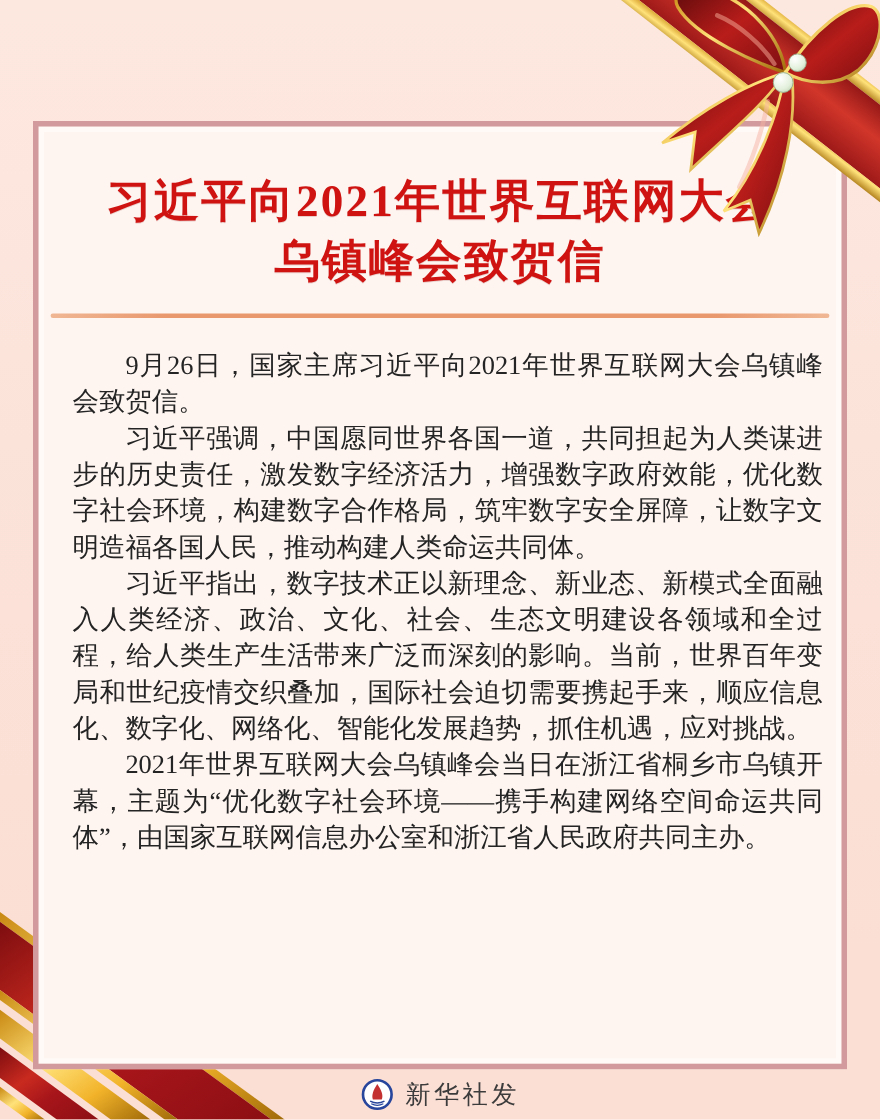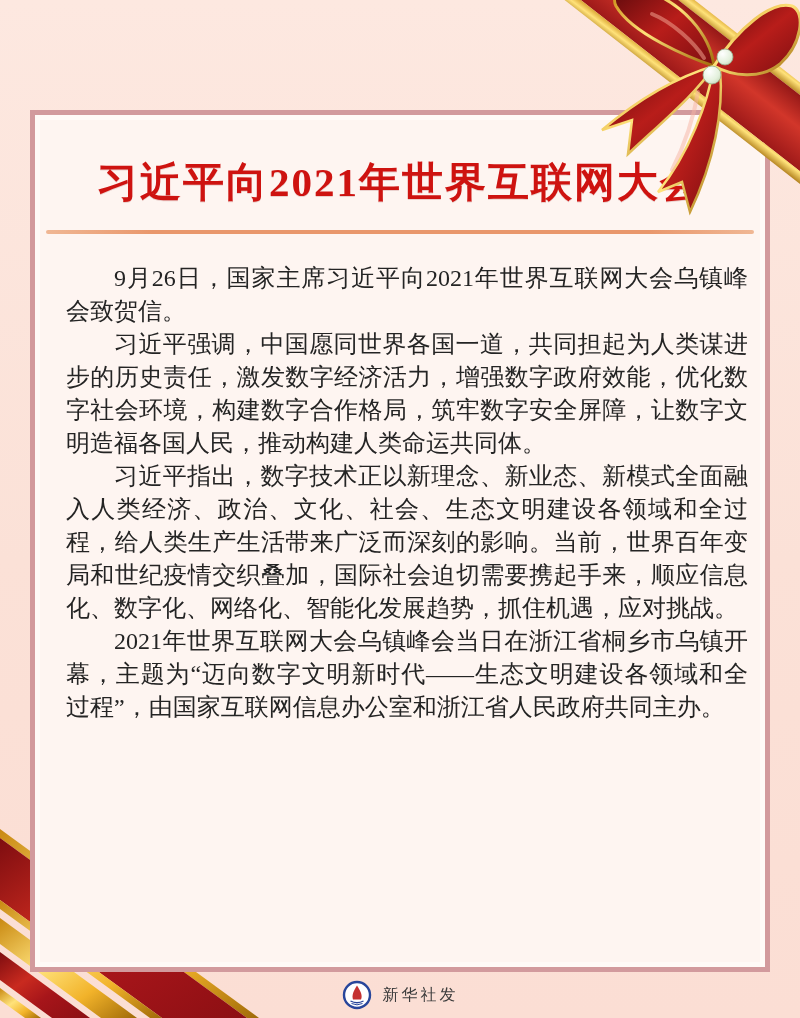--- a/index.html
+++ b/index.html
@@ -54,21 +54,21 @@
     position:absolute;
     left:0;right:0;top:978px;
     height:34px;
     display:flex;
     align-items:center;
     justify-content:center;
     gap:11px;
   }
   .credit{
     font-family:Liberation Mono, monospace;
-    font-size:16px;
+    font-size:23px;
     color:#3c3c3c;
     letter-spacing:3px;
   }
   .ribbon-tr{position:absolute;top:0;right:0;width:260px;height:250px;pointer-events:none;}
   .ribbon-bl{position:absolute;left:0;bottom:0;width:300px;height:270px;pointer-events:none;}
   .logo{width:30px;height:30px;display:block;}
 </style>
 </head>
 <body>
 
@@ -93,27 +93,28 @@
     <polygon points="0,90 247,270 162,270 0,152" fill="url(#blRed)"></polygon>
     <polygon points="0,152 162,270 150,270 0,161" fill="url(#blGold)"></polygon>
     <polygon points="0,170 137,270 101,270 0,196" fill="url(#blGold)"></polygon>
     <polygon points="0,204 90,270 52,270 0,232" fill="url(#blRed)"></polygon>
     <polygon points="0,240 41,270 25,270 0,252" fill="url(#blGold)"></polygon>
   </svg>
 
   <div class="panel">
     <div class="title-block">
       <span class="title-line">习近平向2021年世界互联网大会</span>
+      <span class="title-line">乌镇峰会致贺信</span>
     </div>
     <div class="divider"></div>
     <div class="article">
       <p>9月26日，国家主席习近平向2021年世界互联网大会乌镇峰会致贺信。</p>
       <p>习近平强调，中国愿同世界各国一道，共同担起为人类谋进步的历史责任，激发数字经济活力，增强数字政府效能，优化数字社会环境，构建数字合作格局，筑牢数字安全屏障，让数字文明造福各国人民，推动构建人类命运共同体。</p>
       <p>习近平指出，数字技术正以新理念、新业态、新模式全面融入人类经济、政治、文化、社会、生态文明建设各领域和全过程，给人类生产生活带来广泛而深刻的影响。当前，世界百年变局和世纪疫情交织叠加，国际社会迫切需要携起手来，顺应信息化、数字化、网络化、智能化发展趋势，抓住机遇，应对挑战。</p>
-      <p>2021年世界互联网大会乌镇峰会当日在浙江省桐乡市乌镇开幕，主题为“迈向数字文明新时代——生态文明建设各领域和全过程”，由国家互联网信息办公室和浙江省人民政府共同主办。</p>
+      <p>2021年世界互联网大会乌镇峰会当日在浙江省桐乡市乌镇开幕，主题为“优化数字社会环境——携手构建网络空间命运共同体”，由国家互联网信息办公室和浙江省人民政府共同主办。</p>
     </div>
   </div>
 
   <svg class="ribbon-tr" viewBox="0 0 260 250" aria-hidden="true">
     <defs>
       <linearGradient id="trBand" x1="0" y1="26" x2="0" y2="106" gradientUnits="userSpaceOnUse">
         <stop offset="0" stop-color="#7e0d10"></stop>
         <stop offset="0.45" stop-color="#d2362a"></stop>
         <stop offset="1" stop-color="#8f1114"></stop>
       </linearGradient>

